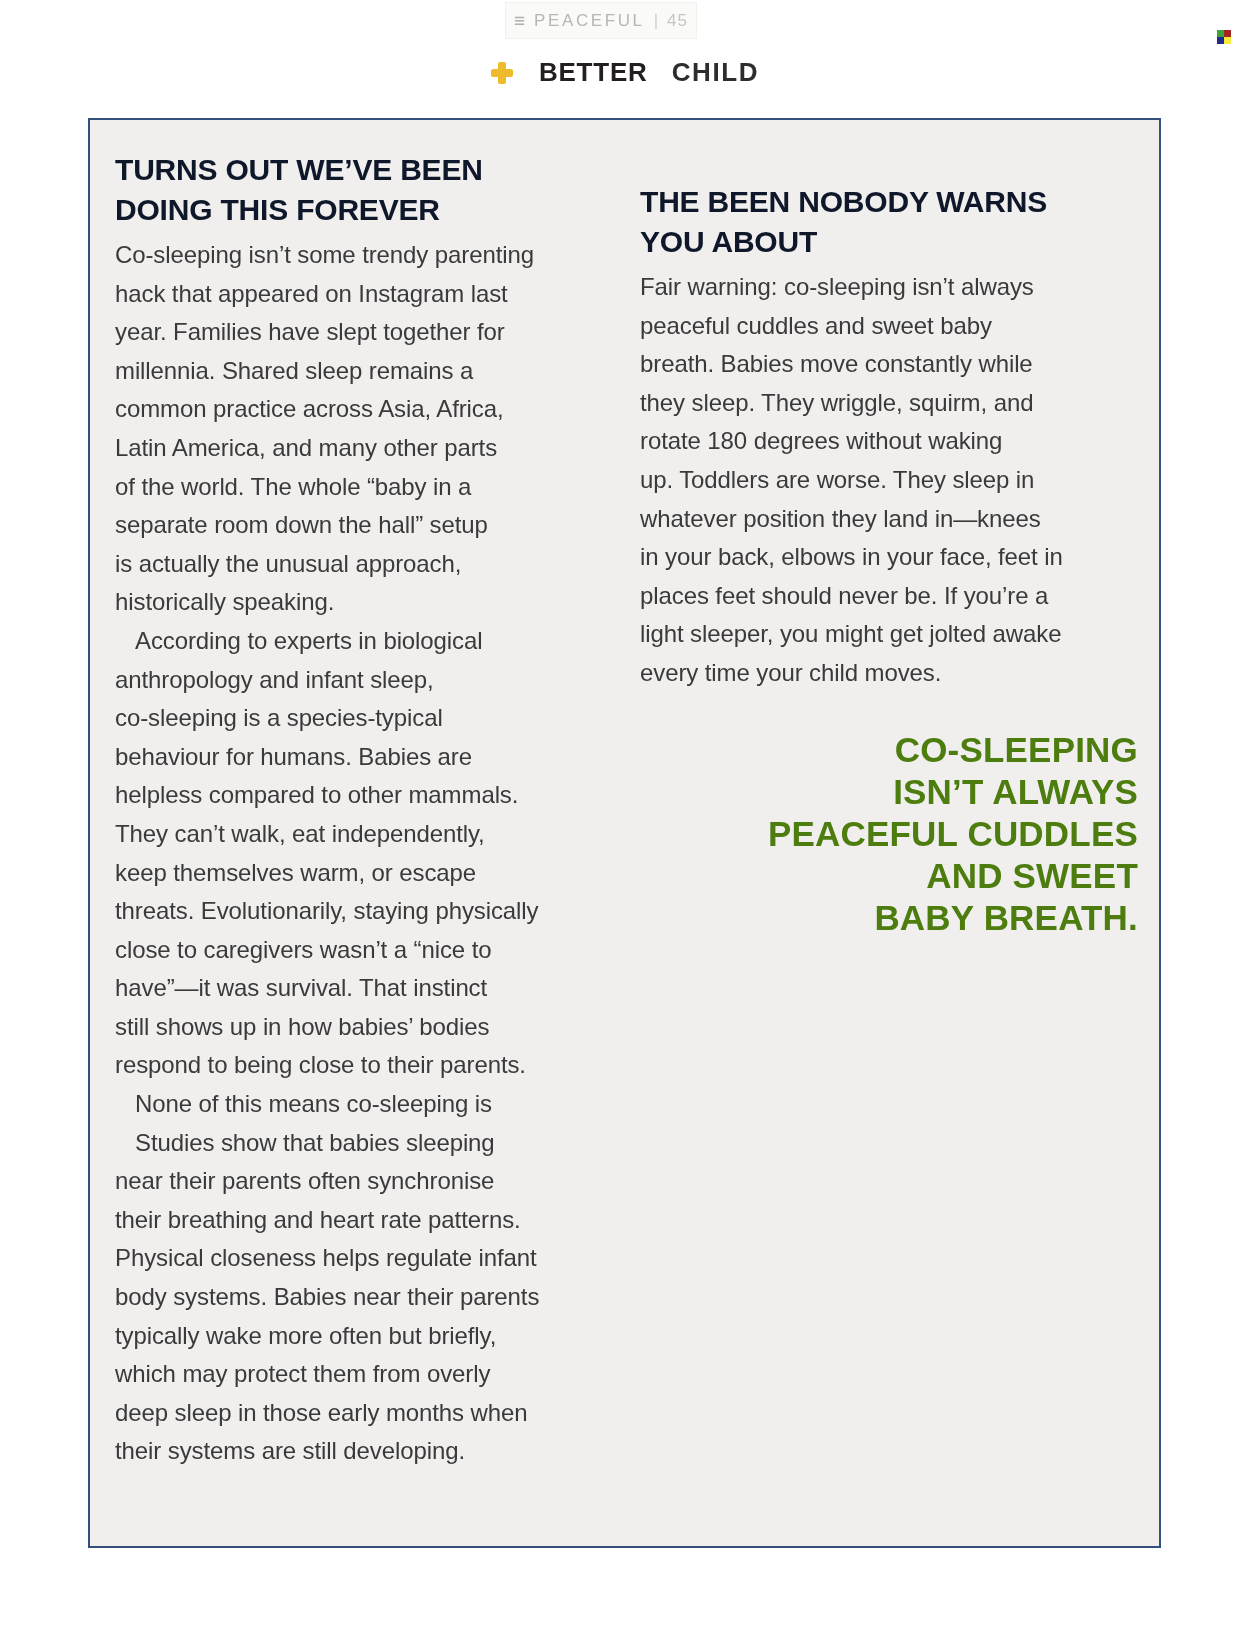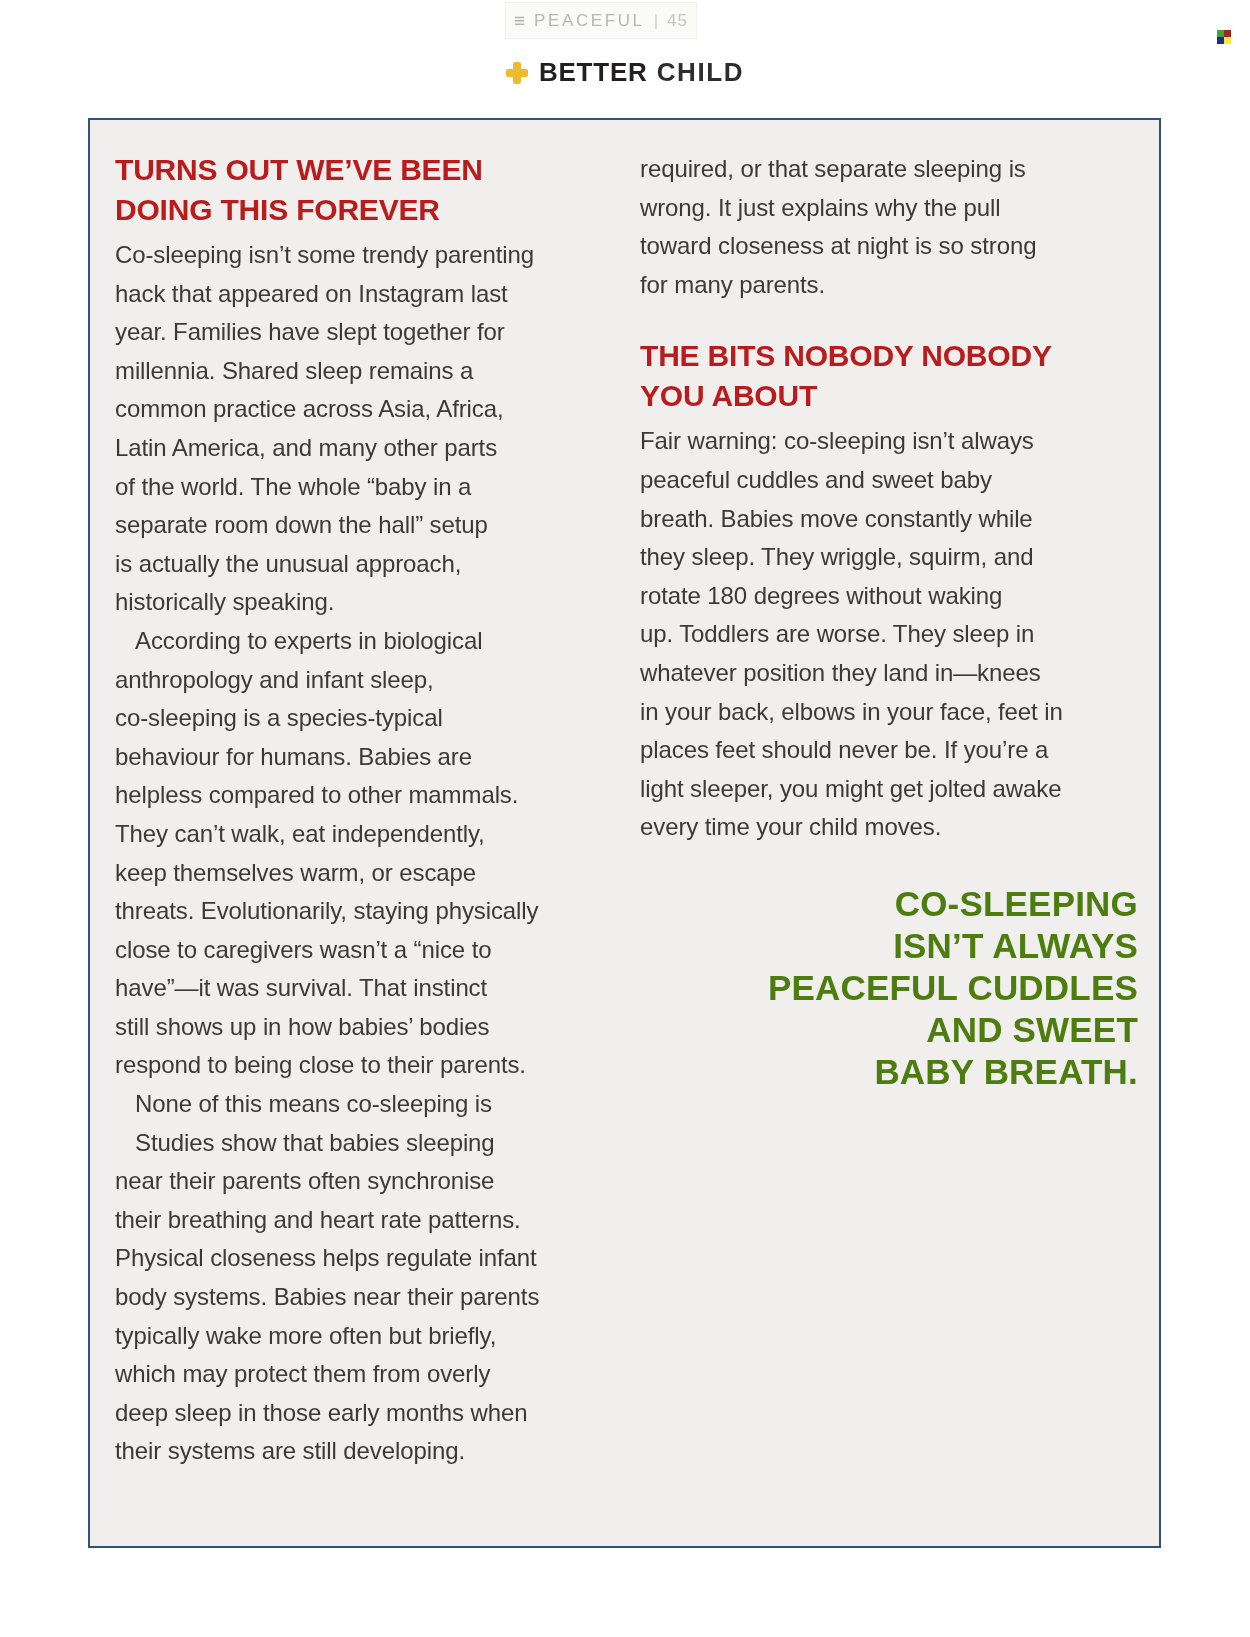--- a/index.html
+++ b/index.html
@@ -45,21 +45,21 @@
   }
   .cg1 { background: #3ba43b; }
   .cg2 { background: #a32420; }
   .cg3 { background: #20298c; }
   .cg4 { background: #f6ea3d; }
 
   
   .brand {
     position: absolute; top: 57px; left: 0; right: 0;
     display: flex; align-items: center; justify-content: center;
-    gap: 11px;
+    gap: 26px;
   }
   .plus-icon {
     position: relative;
     width: 22px; height: 22px;
     display: inline-block;
   }
   .plus-icon::before {
     content: ""; position: absolute;
     left: 0; right: 0; top: 7px; height: 8px;
     background: #eebb2d; border-radius: 2px;
@@ -90,21 +90,21 @@
     padding: 30px 17px 0 25px;
     display: flex;
     gap: 25px;
   }
   .col { width: 500px; }
 
   .headline {
     margin: 0 0 6px 0;
     font-size: 30px; line-height: 40px;
     font-weight: 700;
-    color: #b91c1c;
+    color: #0f172a;
     letter-spacing: -0.2px;
     white-space: pre-line;
   }
   .headline.spaced { margin-top: 32px; }
 
   .article p {
     margin: 0;
     font-size: 24px;
     line-height: 38.6px;
     color: #3b3a3a;
@@ -183,25 +183,21 @@
 their breathing and heart rate patterns.
 Physical closeness helps regulate infant
 body systems. Babies near their parents
 typically wake more often but briefly,
 which may protect them from overly
 deep sleep in those early months when
 their systems are still developing.</p>
     </div>
 
     <div class="col">
-      <p>required, or that separate sleeping is
-wrong. It just explains why the pull
-toward closeness at night is so strong
-for many parents.</p>
-      <h2 class="headline spaced">THE BITS NOBODY NOBODY
+      <h2 class="headline spaced">THE BEEN NOBODY WARNS
 YOU ABOUT</h2>
       <p>Fair warning: co-sleeping isn’t always
 peaceful cuddles and sweet baby
 breath. Babies move constantly while
 they sleep. They wriggle, squirm, and
 rotate 180 degrees without waking
 up. Toddlers are worse. They sleep in
 whatever position they land in—knees
 in your back, elbows in your face, feet in
 places feet should never be. If you’re a

